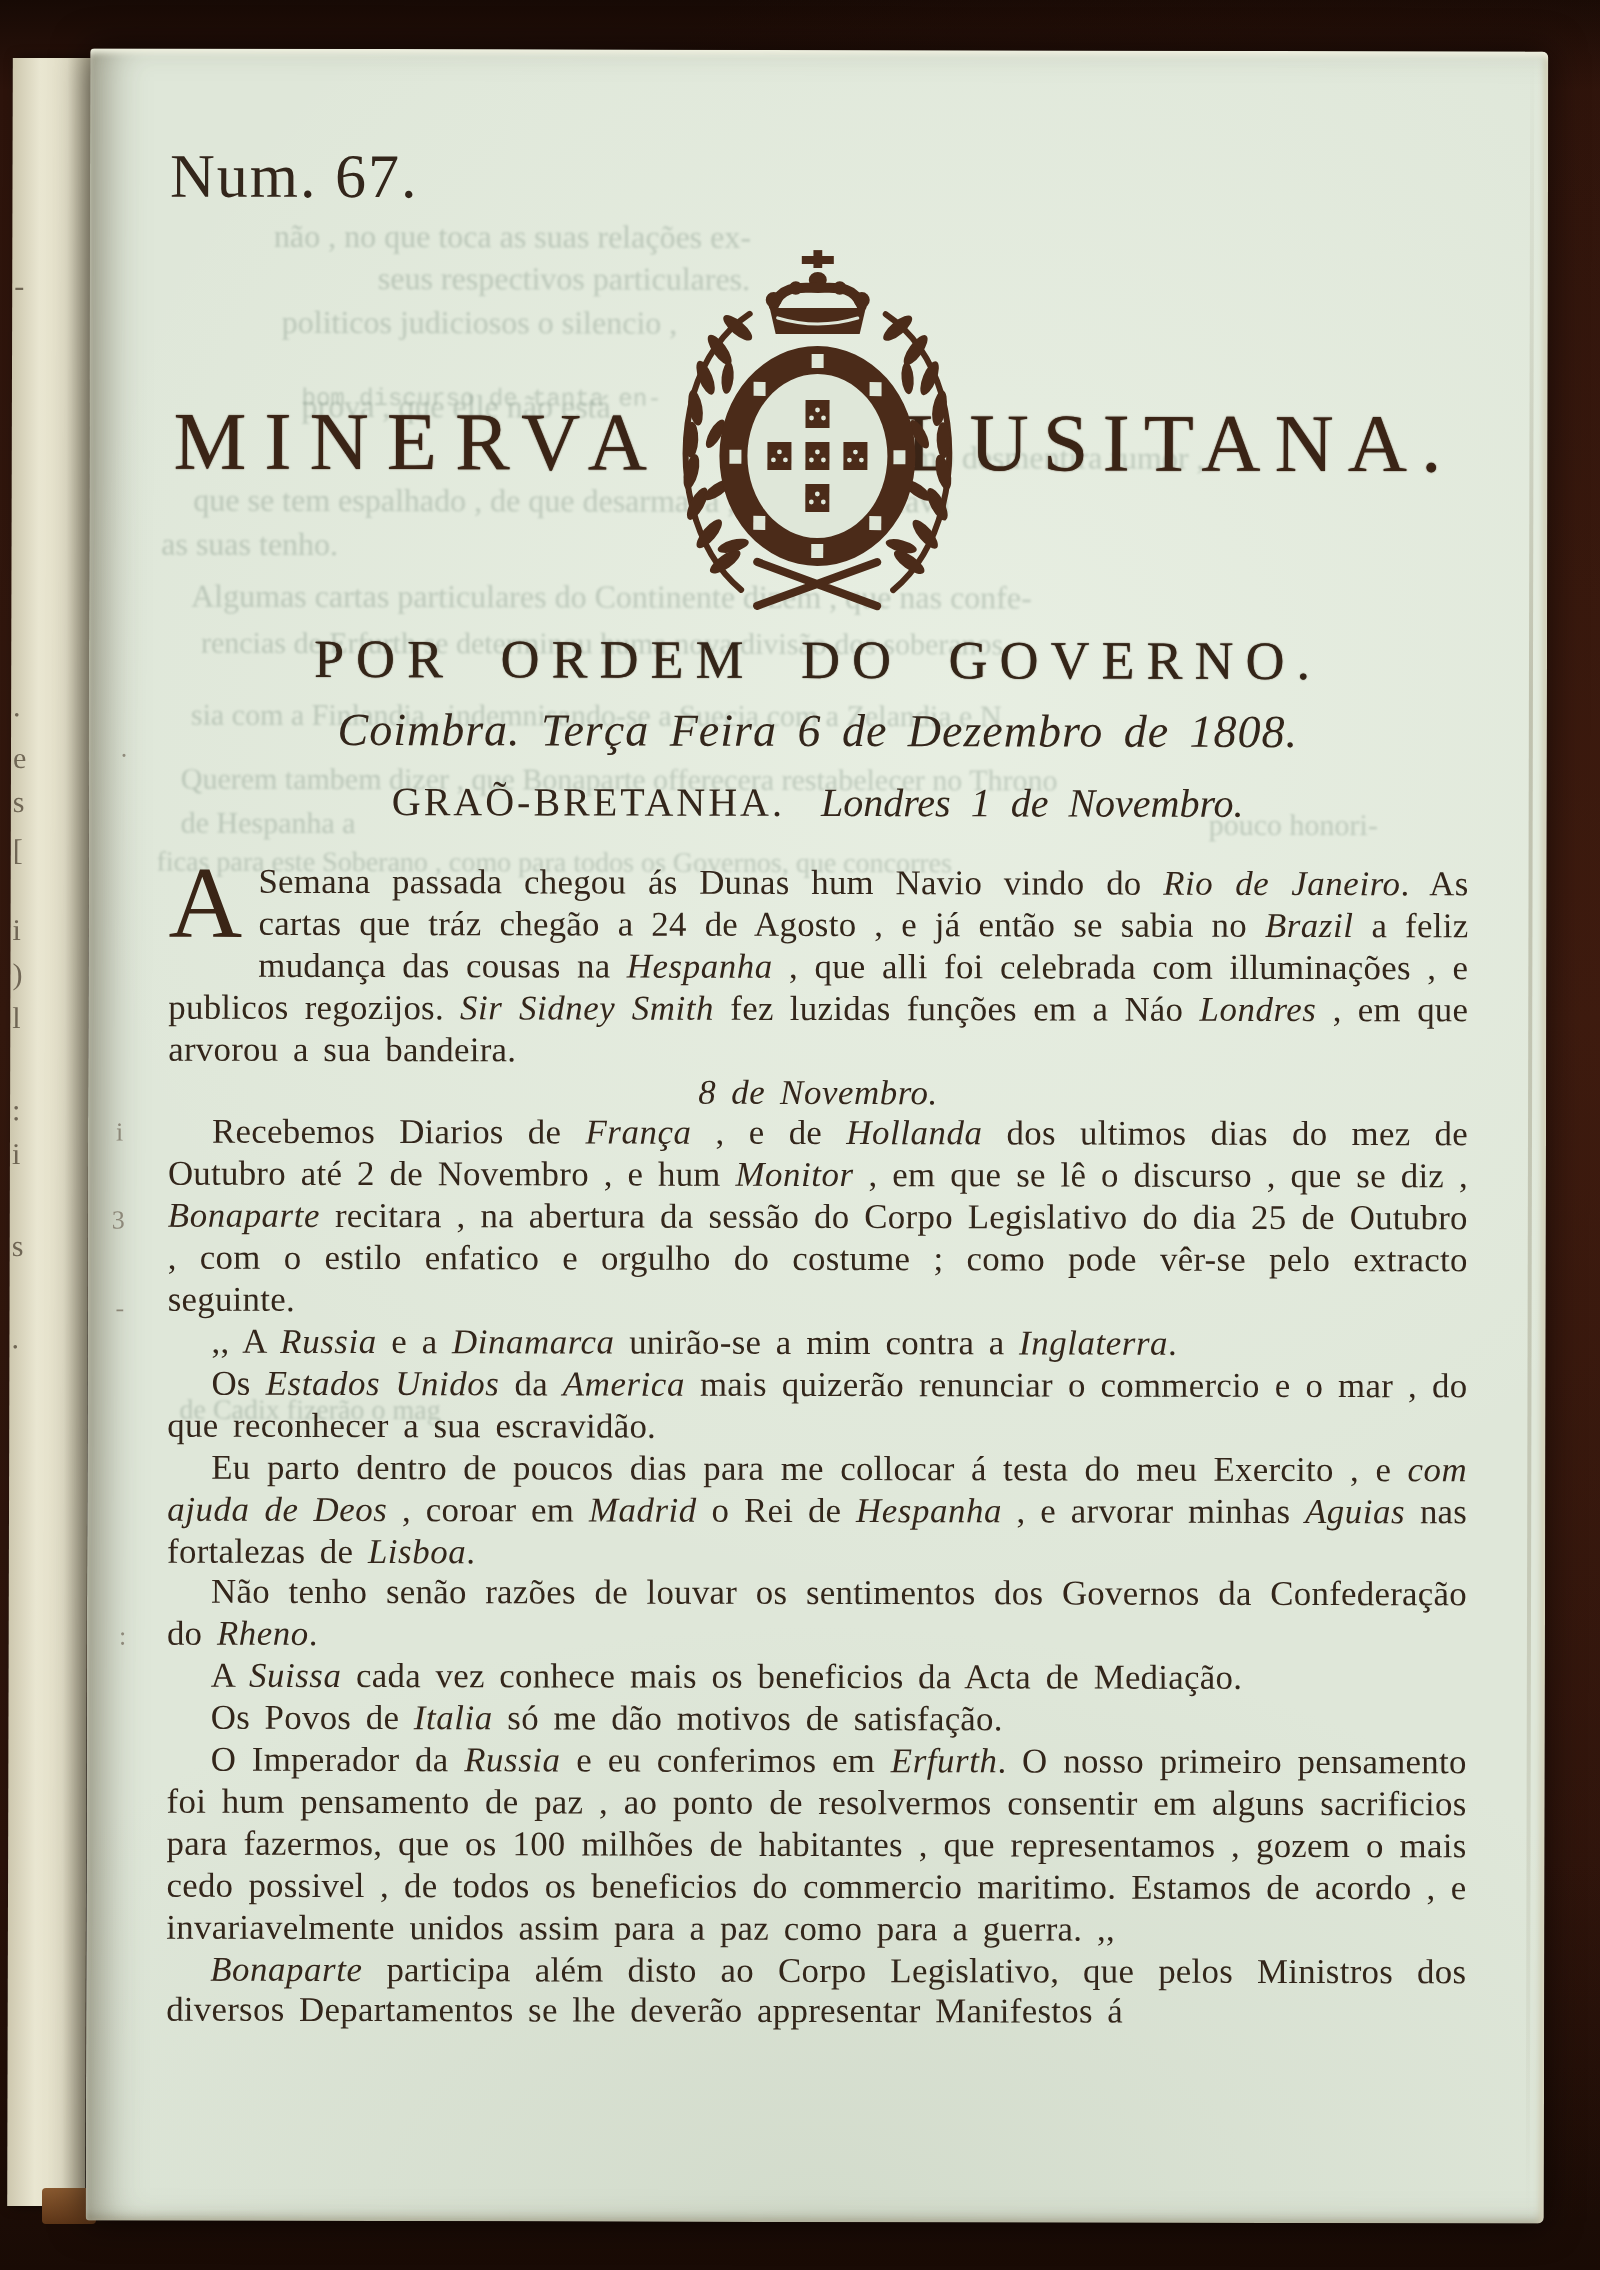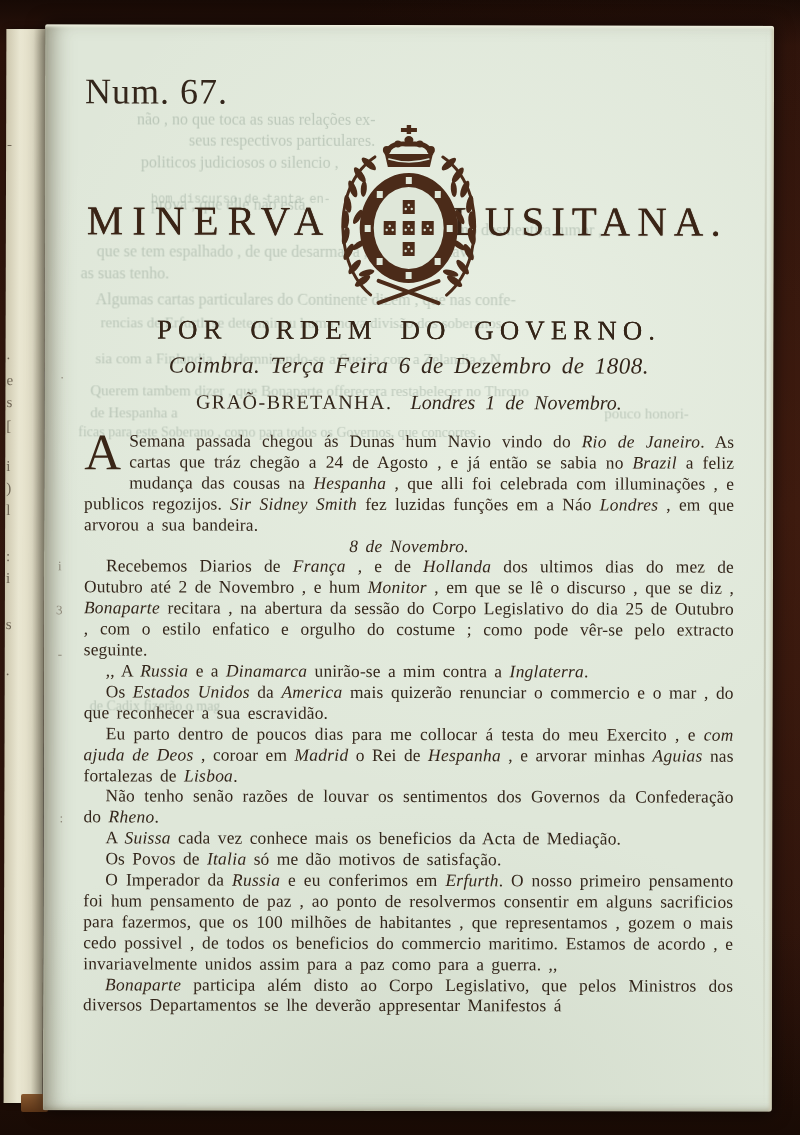--- a/index.html
+++ b/index.html
@@ -30,21 +30,21 @@
       inset 0 -4px 6px -3px rgba(120,110,80,.5),
       0 0 18px rgba(0,0,0,.65);
     color:#33261b;}
   .page::after{content:"";position:absolute;top:0;right:7px;width:2px;height:100%;
     background:linear-gradient(180deg,rgba(150,145,120,.0),rgba(150,145,120,.45) 30%,rgba(150,145,120,.35) 70%,rgba(150,145,120,0));}
   
   .ghost{position:absolute;white-space:nowrap;color:#63796a;opacity:.30;
     filter:blur(.5px);font-size:16px;z-index:1;}
   .mark{position:absolute;color:#4b3b2c;opacity:.5;font-size:13px;z-index:1;}
   
-  .issue{position:absolute;left:40px;top:46px;font-size:36px;letter-spacing:1px;z-index:2;}
+  .issue{position:absolute;left:40px;top:46px;font-size:31px;letter-spacing:1px;z-index:2;}
   .mast-left,.mast-right{position:absolute;top:172px;font-size:41px;letter-spacing:9px;
     color:#3a2416;text-shadow:0 0 .7px #3a2416;z-index:2;}
   .mast-left{left:42px;}
   .mast-right{right:46px;letter-spacing:7px;padding-left:42px;}
   .arms{position:absolute;left:264px;top:100px;z-index:2;}
   .authority{position:absolute;left:0;width:100%;top:290px;text-align:center;
     font-size:27px;letter-spacing:6px;word-spacing:10px;color:#3324179;z-index:2;color:#342518;text-shadow:0 0 .6px #342518;}
   .dateline{position:absolute;left:0;width:100%;top:328px;text-align:center;
     font-style:italic;font-size:23px;letter-spacing:.5px;word-spacing:4px;z-index:2;}
   .section-line{position:absolute;left:0;width:100%;top:366px;text-align:center;

